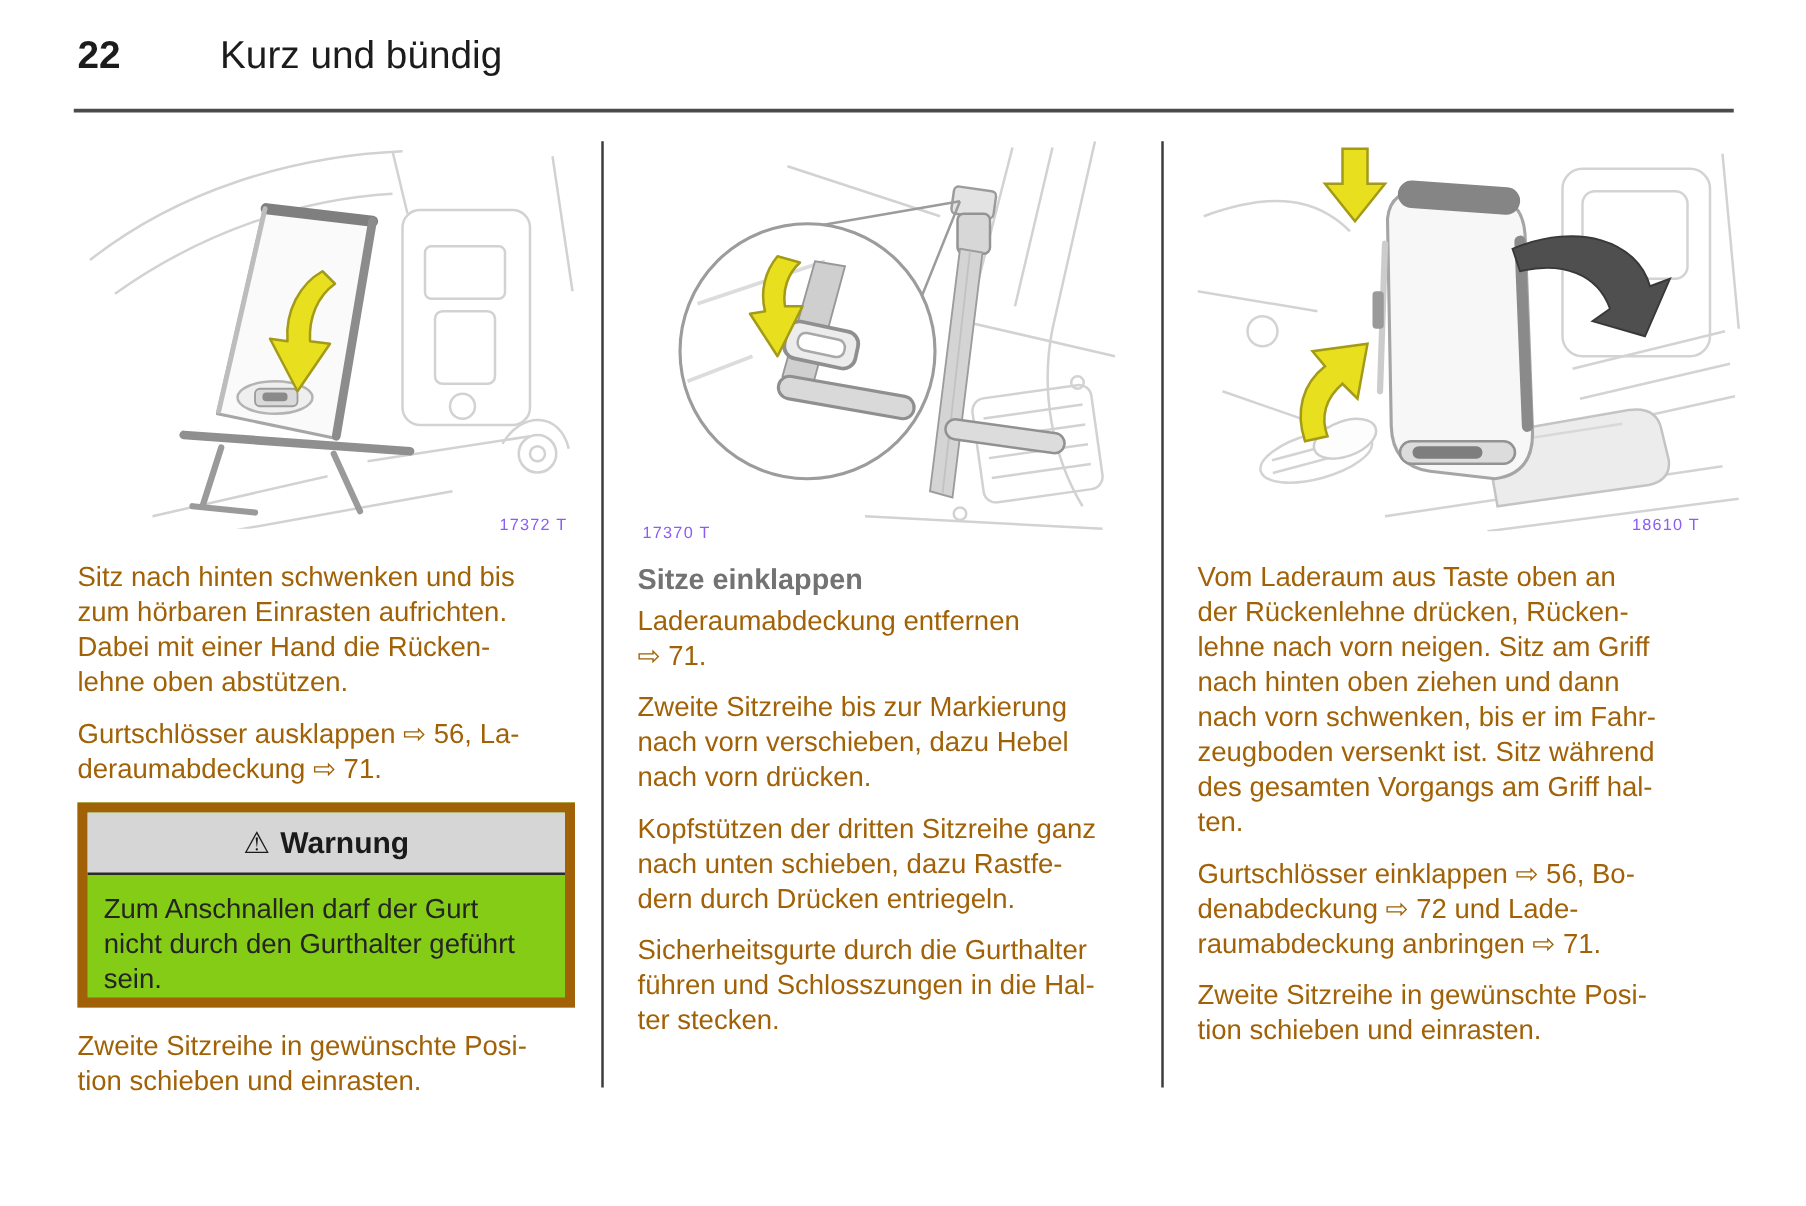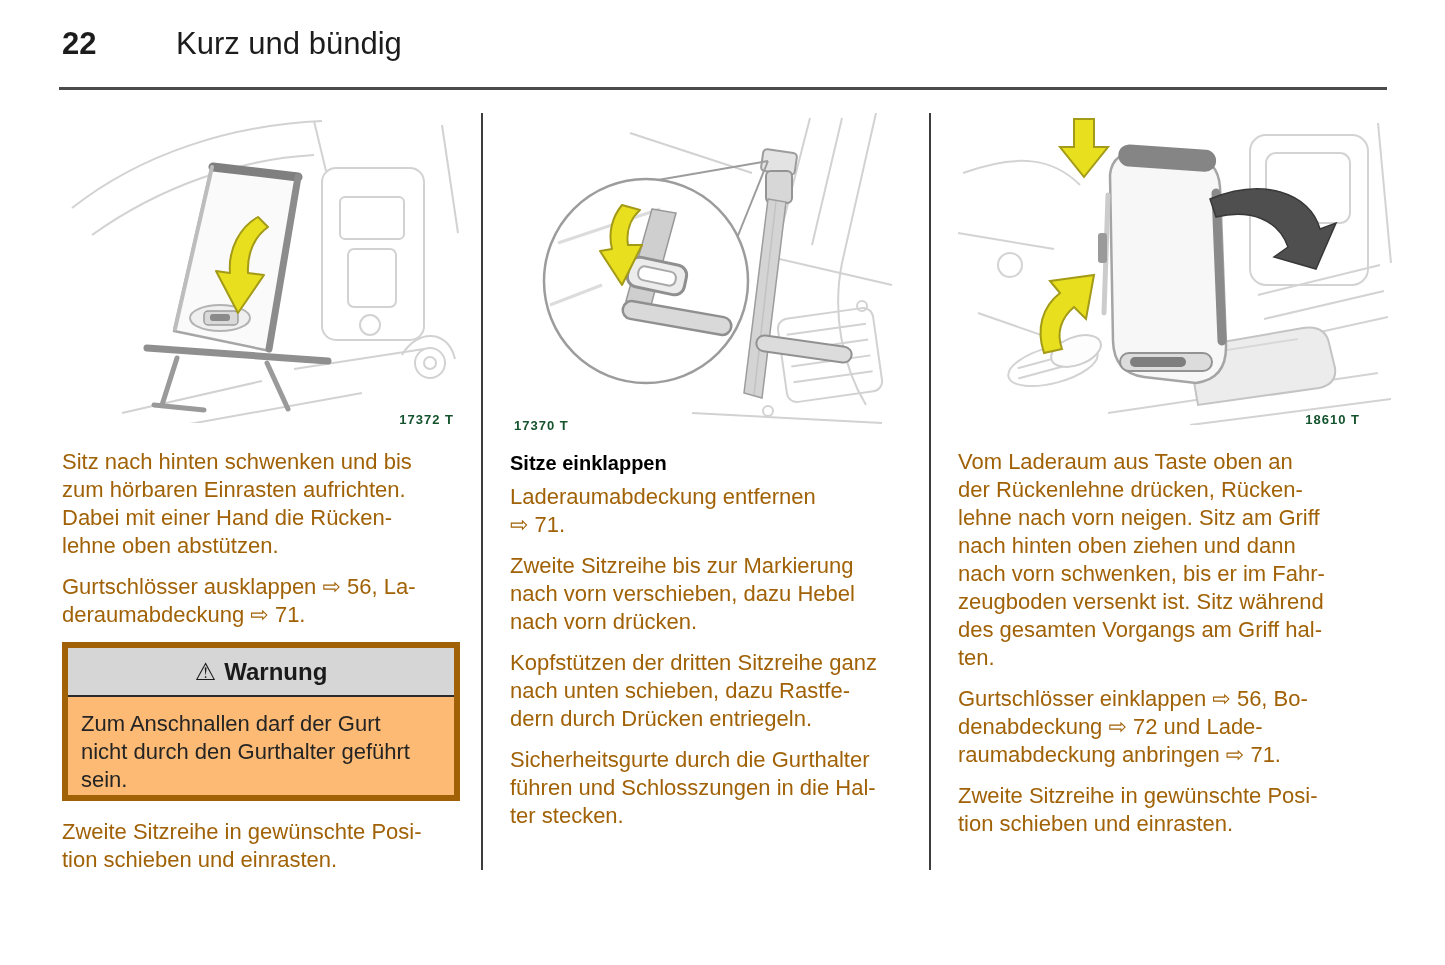--- a/index.html
+++ b/index.html
@@ -10,27 +10,27 @@
   .header-rule{position:absolute;left:59px;top:87px;width:1328px;height:3px;background:#4b4b4b;}
   .col-sep{position:absolute;top:113px;height:757px;width:2px;background:#3d3d3d;}
   #sep-1{left:481px;}
   #sep-2{left:929px;}
   .col{position:absolute;top:113px;}
   #col-1{left:62px;width:398px;}
   #col-2{left:510px;width:400px;}
   #col-3{left:958px;width:434px;}
   .figure{position:relative;height:322px;margin-bottom:13px;}
   .figure svg{display:block;}
-  .fig-caption{position:absolute;font-size:13px;color:#14532d;letter-spacing:1px;font-weight:bold;}
+  .fig-caption{position:absolute;font-size:13px;color:#8b5cf6;letter-spacing:1px;}
   .cap-right{right:6px;bottom:8px;}
   .cap-left{left:4px;bottom:2px;}
   .cap-right3{right:32px;bottom:8px;}
   p.body{font-size:22px;line-height:28px;margin:0 0 13px 0;white-space:pre-line;color:#a16207;}
-  h2.col-heading{font-size:20px;line-height:30px;margin:0 0 5px 0;color:#000000;font-weight:bold;}
-  .warning-box{border:6px solid #a16207;margin:7px 0 17px 0;background:#fdba74;}
+  h2.col-heading{font-size:23px;line-height:30px;margin:0 0 5px 0;color:#737373;font-weight:bold;}
+  .warning-box{border:8px solid #a16207;margin:7px 0 17px 0;background:#84cc16;}
   .warning-header{background:#d6d6d6;border-bottom:2px solid #2a2a2a;text-align:center;
                   font-weight:bold;font-size:24px;padding:10px 0 9px 0;color:#1a1a1a;}
   .warning-header .warn-glyph{font-weight:normal;margin-right:8px;}
   .warning-body{padding:13px 13px 1px 13px;font-size:22px;line-height:28px;white-space:pre-line;color:#242424;}
   .inhalt-button{position:absolute;left:1263px;top:914px;width:138px;height:41px;background:#ef4444;
                  border:2px solid #000;box-shadow:inset 4px 4px 0 #ffffff;color:#ffffff;font-size:24px;
                  display:flex;align-items:center;justify-content:center;cursor:pointer;}
 </style>
 </head>
 <body>

